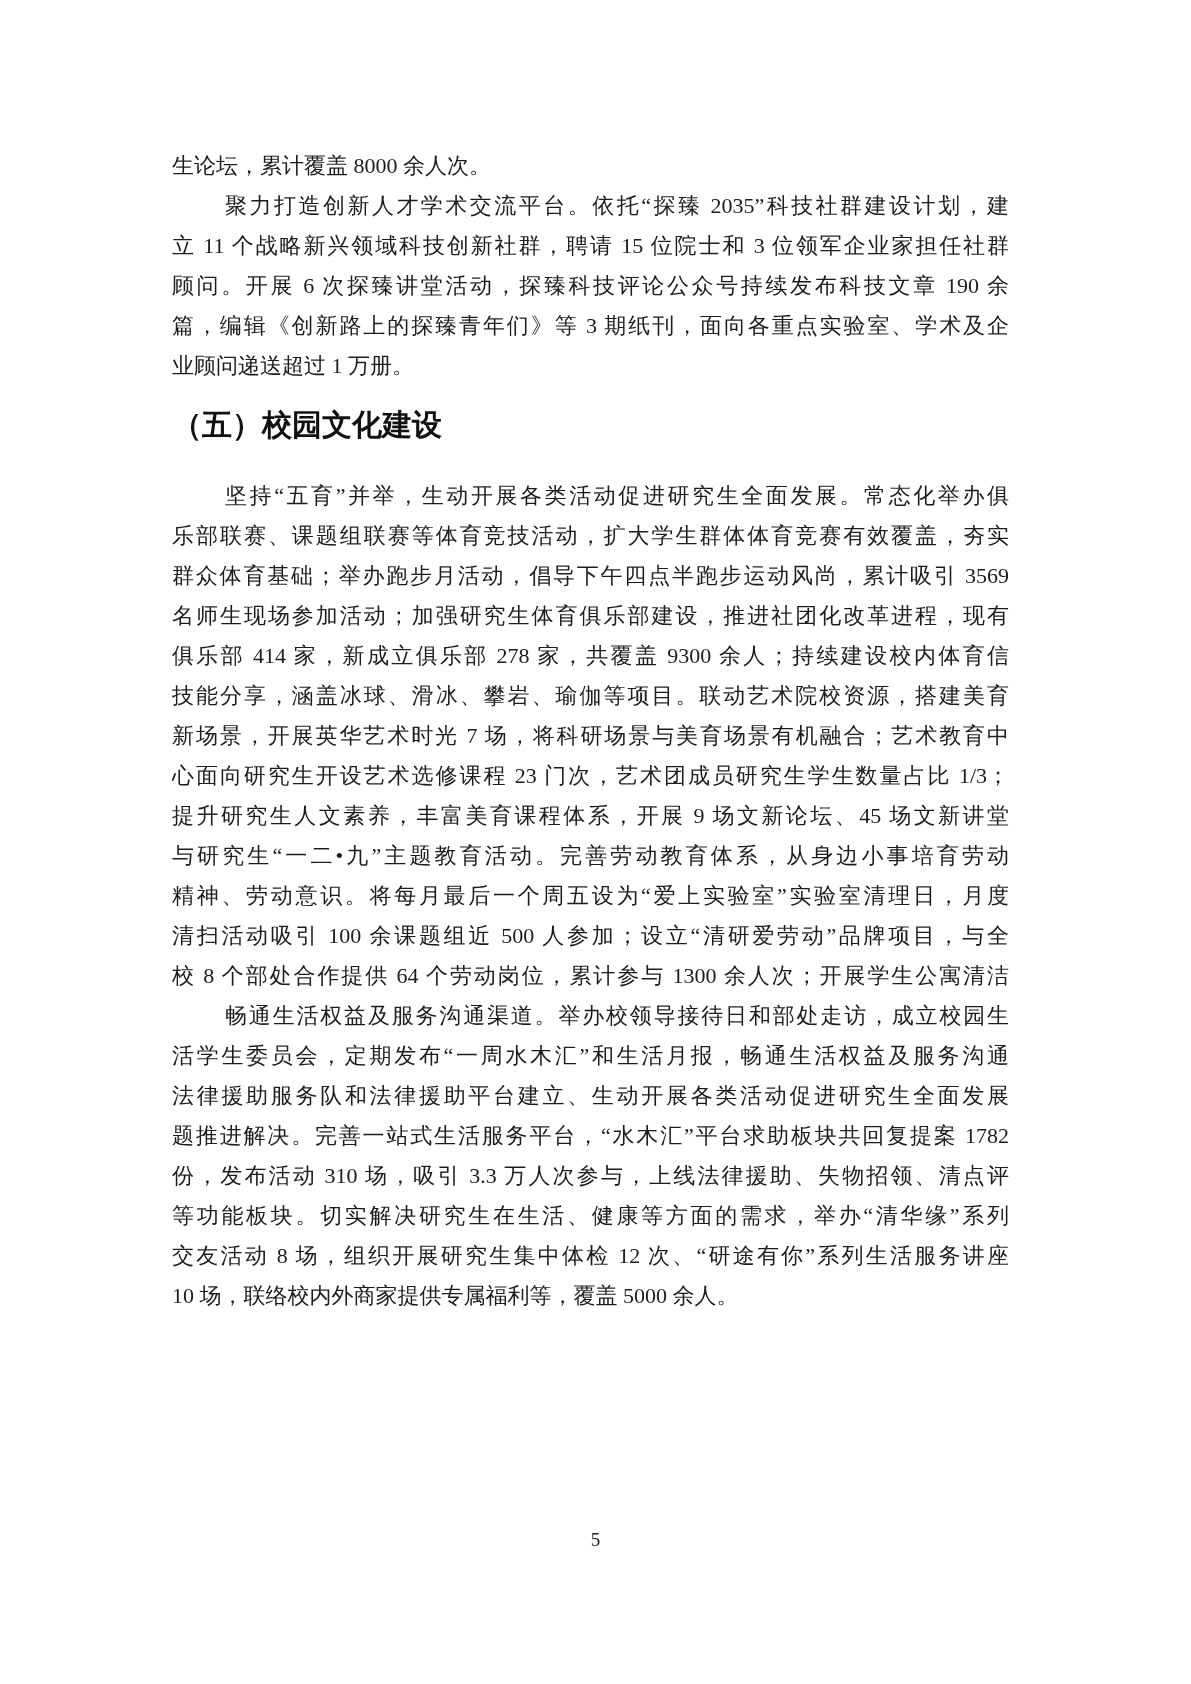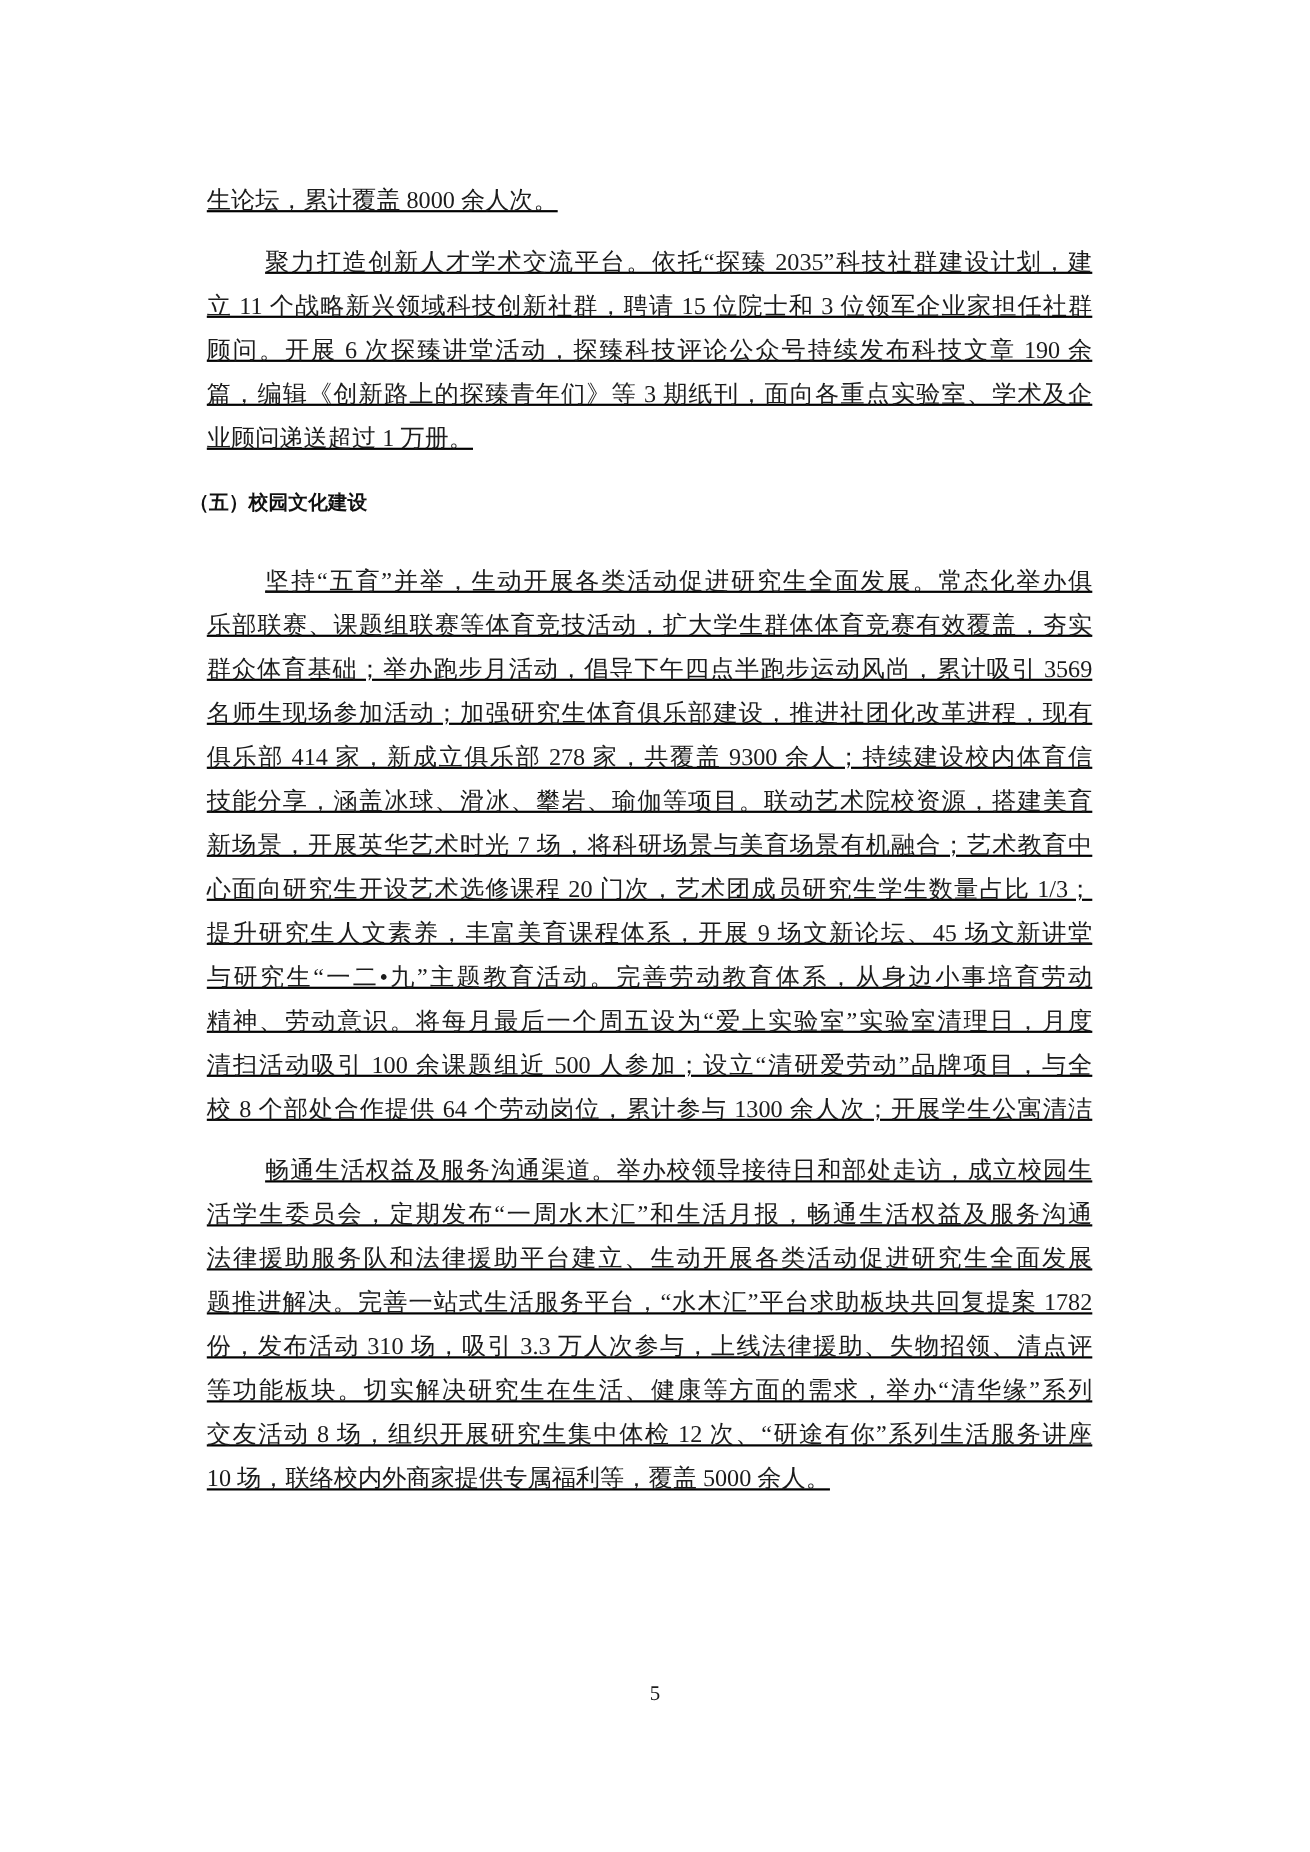--- a/index.html
+++ b/index.html
@@ -14,43 +14,42 @@
     background: #ffffff;
     overflow: hidden;
   }
   .text-block {
     position: absolute;
     left: 172px;
     top: 146px;
     width: 837px;
   }
   .paragraph {
-    margin: 16px;
+    margin: 0;
     padding: 0;
-    text-decoration: underline;
   }
   .line {
     font-family: "Liberation Serif", "DejaVu Serif", serif;
     font-size: 22px;
     line-height: 40px;
     color: #1c1c1c;
     text-align: justify;
     text-align-last: justify;
     text-justify: inter-character;
   }
   .line.last {
     text-align-last: left;
   }
   .line.indent {
     text-indent: 53px;
   }
   .heading {
     font-family: "Liberation Sans", "DejaVu Sans", sans-serif;
     font-weight: 700;
-    font-size: 18px;
+    font-size: 30px;
     line-height: 40px;
     color: #111111;
     margin: 19px 0 31px 0;
     text-align: left;
   }
   .page-footer {
     position: absolute;
     left: 0;
     top: 1528px;
     width: 100%;
@@ -80,21 +79,21 @@
       </div>
       <h2 class="heading">（五）校园文化建设</h2>
       <div class="paragraph">
         <div class="line indent">坚持“五育”并举，生动开展各类活动促进研究生全面发展。常态化举办俱</div>
         <div class="line">乐部联赛、课题组联赛等体育竞技活动，扩大学生群体体育竞赛有效覆盖，夯实</div>
         <div class="line">群众体育基础；举办跑步月活动，倡导下午四点半跑步运动风尚，累计吸引 3569</div>
         <div class="line">名师生现场参加活动；加强研究生体育俱乐部建设，推进社团化改革进程，现有</div>
         <div class="line">俱乐部 414 家，新成立俱乐部 278 家，共覆盖 9300 余人；持续建设校内体育信</div>
         <div class="line">技能分享，涵盖冰球、滑冰、攀岩、瑜伽等项目。联动艺术院校资源，搭建美育</div>
         <div class="line">新场景，开展英华艺术时光 7 场，将科研场景与美育场景有机融合；艺术教育中</div>
-        <div class="line">心面向研究生开设艺术选修课程 20 门次，艺术团成员研究生学生数量占比 1/3；</div>
+        <div class="line">心面向研究生开设艺术选修课程 23 门次，艺术团成员研究生学生数量占比 1/3；</div>
         <div class="line">提升研究生人文素养，丰富美育课程体系，开展 9 场文新论坛、45 场文新讲堂</div>
         <div class="line">与研究生“一二•九”主题教育活动。完善劳动教育体系，从身边小事培育劳动</div>
         <div class="line">精神、劳动意识。将每月最后一个周五设为“爱上实验室”实验室清理日，月度</div>
         <div class="line">清扫活动吸引 100 余课题组近 500 人参加；设立“清研爱劳动”品牌项目，与全</div>
         <div class="line">校 8 个部处合作提供 64 个劳动岗位，累计参与 1300 余人次；开展学生公寓清洁</div>
       </div>
       <div class="paragraph">
         <div class="line indent">畅通生活权益及服务沟通渠道。举办校领导接待日和部处走访，成立校园生</div>
         <div class="line">活学生委员会，定期发布“一周水木汇”和生活月报，畅通生活权益及服务沟通</div>
         <div class="line">法律援助服务队和法律援助平台建立、生动开展各类活动促进研究生全面发展</div>

